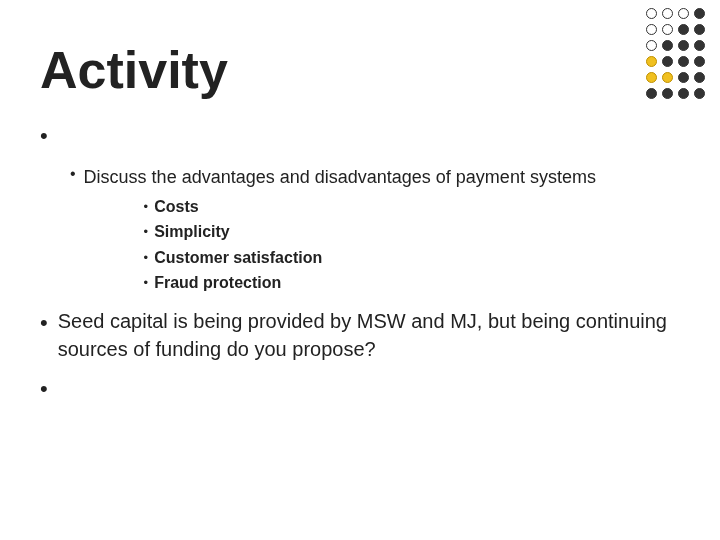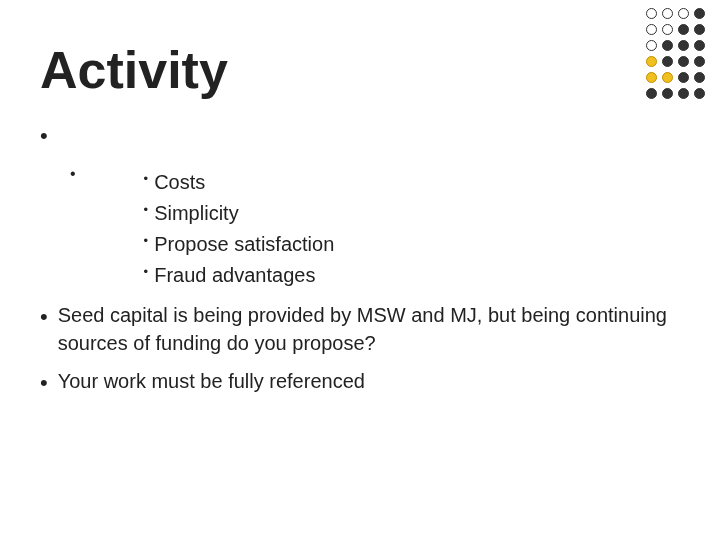--- a/index.html
+++ b/index.html
@@ -84,22 +84,23 @@
     }
 
     .bullet-l3 .bullet-marker {
       font-size: 13px;
       margin-right: 6px;
       margin-top: 2px;
       flex-shrink: 0;
     }
 
     .bullet-l3 .bullet-text {
-      font-size: 20px;
-      line-height: 1.4;
+      font-size: 16px;
+      line-height: 1.4;
+      font-weight: bold;
     }
 
     .sub-bullets {
       margin-top: 6px;
       margin-bottom: 6px;
     }
 
     
     .dots-decoration {
       position: absolute;
@@ -175,47 +176,47 @@
   <div class="content">
 
     <div class="bullet-l1">
       <span class="bullet-marker">•</span>
     </div>
 
     <div class="sub-bullets">
       <div class="bullet-l2">
         <span class="bullet-marker">•</span>
         <div>
+          <span class="bullet-text">Discuss the advantages and disadvantages of payment systems</span>
           
           <div class="sub-bullets">
             <div class="bullet-l3">
               <span class="bullet-marker">•</span>
               <span class="bullet-text">Costs</span>
             </div>
             <div class="bullet-l3">
               <span class="bullet-marker">•</span>
               <span class="bullet-text">Simplicity</span>
             </div>
             <div class="bullet-l3">
               <span class="bullet-marker">•</span>
-              <span class="bullet-text">Propose satisfaction</span>
-            </div>
-            <div class="bullet-l3">
-              <span class="bullet-marker">•</span>
-              <span class="bullet-text">Fraud advantages</span>
+              <span class="bullet-text">Customer satisfaction</span>
+            </div>
+            <div class="bullet-l3">
+              <span class="bullet-marker">•</span>
+              <span class="bullet-text">Fraud protection</span>
             </div>
           </div>
         </div>
       </div>
     </div>
 
     <div class="bullet-l1">
       <span class="bullet-marker">•</span>
       <span class="bullet-text">Seed capital is being provided by MSW and MJ, but being continuing sources of funding do you propose?</span>
     </div>
 
     <div class="bullet-l1">
       <span class="bullet-marker">•</span>
-      <span class="bullet-text">Your work must be fully referenced</span>
     </div>
 
   </div>
 </div>
 
 </body></html>

